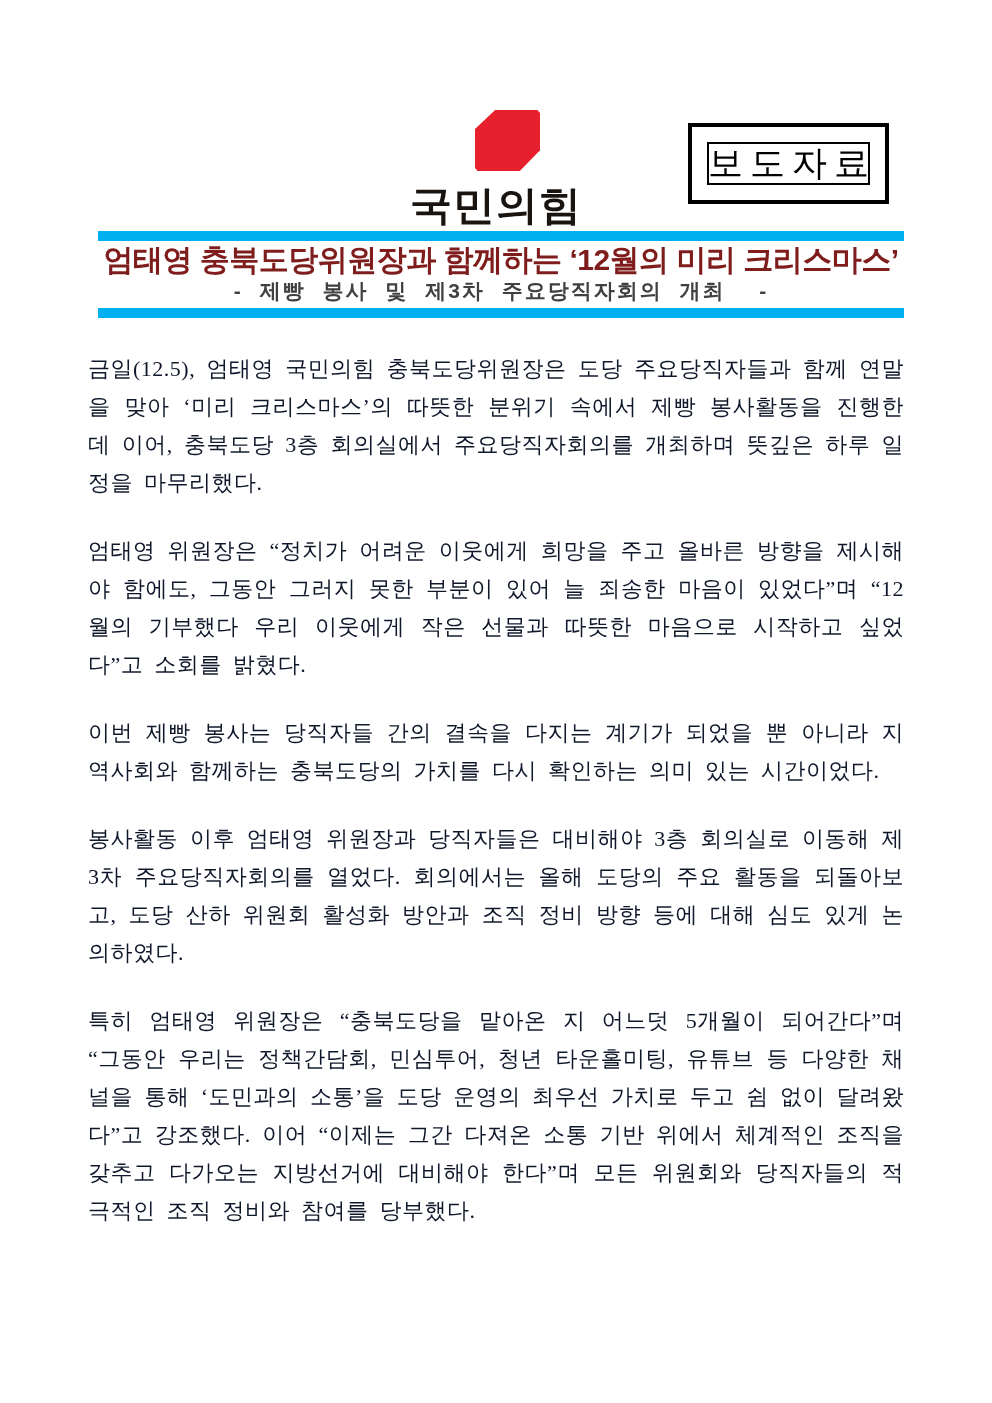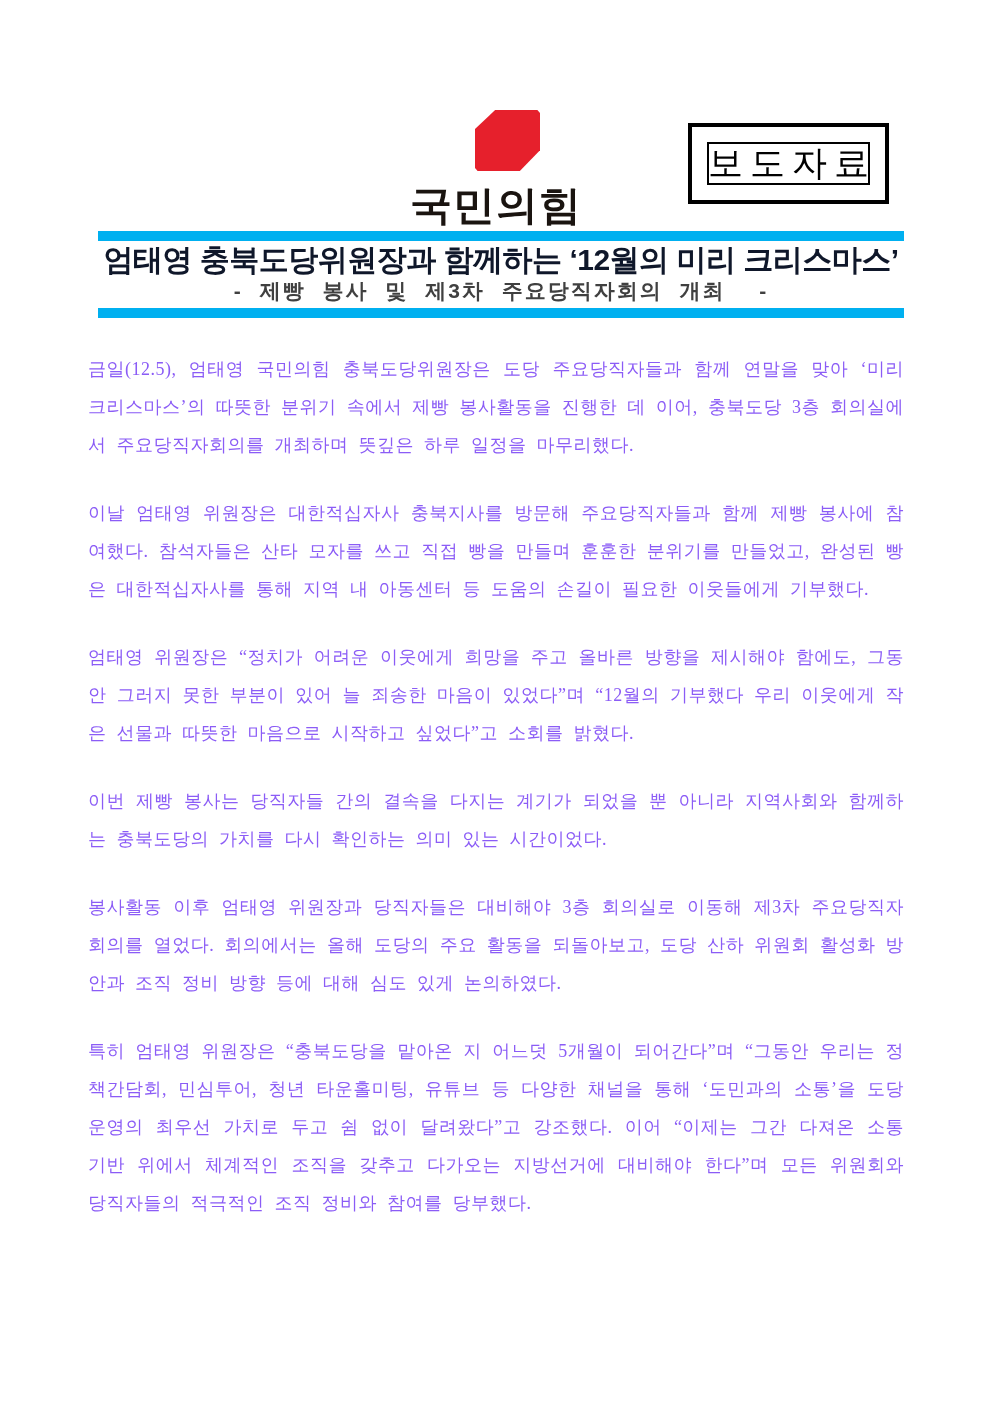--- a/index.html
+++ b/index.html
@@ -85,21 +85,21 @@
     height: 10px;
     background: var(--accent-cyan, #00b0f0);
   }
   .doc-title {
     margin: 3px 0 0 0;
     font-family: "Liberation Sans", "DejaVu Sans", sans-serif;
     font-weight: 800;
     font-size: 30px;
     line-height: 32px;
     letter-spacing: -0.5px;
-    color: #0f172a;
+    color: #7f1d1d;
     white-space: nowrap;
   }
   .doc-subtitle {
     margin: 2px 0 5px 0;
     font-family: "Liberation Sans", "DejaVu Sans", sans-serif;
     font-weight: 700;
     font-size: 21px;
     line-height: 25px;
     letter-spacing: 2px;
     word-spacing: 9px;
@@ -109,26 +109,26 @@
 
   
   .doc-body {
     position: absolute;
     top: 350px;
     left: 88px;
     width: 820px;
   }
   .doc-body p {
     margin: 0 4px 30px 0;
-    font-size: 18px;
+    font-size: 22px;
     line-height: 38px;
     letter-spacing: 0.5px;
     word-spacing: 5px;
     text-align: justify;
-    color: #8b5cf6;
+    color: #0f172a;
   }
 </style>
 </head>
 <body>
 
 <div class="page">
 
   <div class="logo-block">
     <span class="logo-symbol"></span>
     <div class="logo-text">국민의힘</div>
@@ -142,20 +142,19 @@
 
   <div class="title-block">
     <div class="cyan-bar"></div>
     <h1 class="doc-title">엄태영 충북도당위원장과 함께하는 ‘12월의 미리 크리스마스’</h1>
     <h2 class="doc-subtitle">- 제빵 봉사 및 제3차 주요당직자회의 개최  -</h2>
     <div class="cyan-bar"></div>
   </div>
 
   <div class="doc-body">
     <p>금일(12.5), 엄태영 국민의힘 충북도당위원장은 도당 주요당직자들과 함께 연말을 맞아 ‘미리 크리스마스’의 따뜻한 분위기 속에서 제빵 봉사활동을 진행한 데 이어, 충북도당 3층 회의실에서 주요당직자회의를 개최하며 뜻깊은 하루 일정을 마무리했다.</p>
-    <p>이날 엄태영 위원장은 대한적십자사 충북지사를 방문해 주요당직자들과 함께 제빵 봉사에 참여했다. 참석자들은 산타 모자를 쓰고 직접 빵을 만들며 훈훈한 분위기를 만들었고, 완성된 빵은 대한적십자사를 통해 지역 내 아동센터 등 도움의 손길이 필요한 이웃들에게 기부했다.</p>
     <p>엄태영 위원장은 “정치가 어려운 이웃에게 희망을 주고 올바른 방향을 제시해야 함에도, 그동안 그러지 못한 부분이 있어 늘 죄송한 마음이 있었다”며 “12월의 기부했다 우리 이웃에게 작은 선물과 따뜻한 마음으로 시작하고 싶었다”고 소회를 밝혔다.</p>
     <p>이번 제빵 봉사는 당직자들 간의 결속을 다지는 계기가 되었을 뿐 아니라 지역사회와 함께하는 충북도당의 가치를 다시 확인하는 의미 있는 시간이었다.</p>
     <p>봉사활동 이후 엄태영 위원장과 당직자들은 대비해야 3층 회의실로 이동해 제3차 주요당직자회의를 열었다. 회의에서는 올해 도당의 주요 활동을 되돌아보고, 도당 산하 위원회 활성화 방안과 조직 정비 방향 등에 대해 심도 있게 논의하였다.</p>
     <p>특히 엄태영 위원장은 “충북도당을 맡아온 지 어느덧 5개월이 되어간다”며 “그동안 우리는 정책간담회, 민심투어, 청년 타운홀미팅, 유튜브 등 다양한 채널을 통해 ‘도민과의 소통’을 도당 운영의 최우선 가치로 두고 쉼 없이 달려왔다”고 강조했다. 이어 “이제는 그간 다져온 소통 기반 위에서 체계적인 조직을 갖추고 다가오는 지방선거에 대비해야 한다”며 모든 위원회와 당직자들의 적극적인 조직 정비와 참여를 당부했다.</p>
   </div>
 
 </div>
 
 </body></html>

